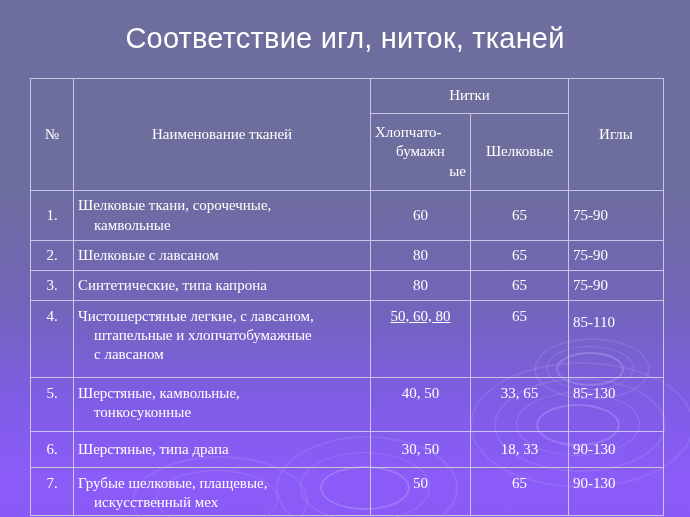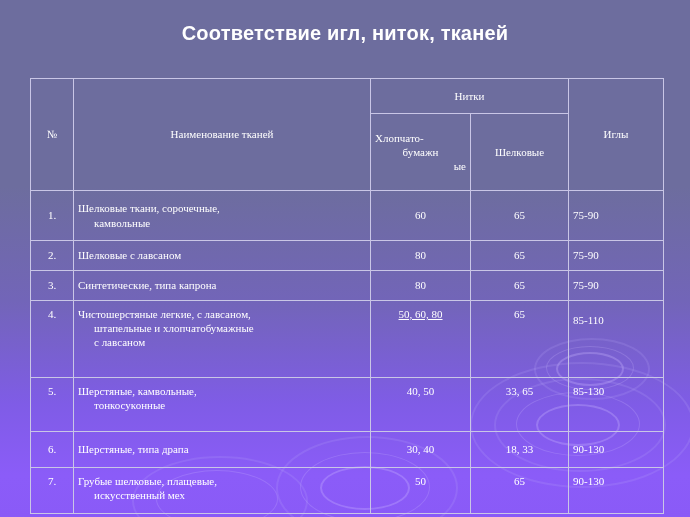--- a/index.html
+++ b/index.html
@@ -36,43 +36,43 @@
   .ripple.soft { border-color: rgba(190,170,250,0.18); }
 
   #title {
     position: absolute;
     left: 0;
     top: 22px;
     width: 690px;
     text-align: center;
     color: #ffffff;
     font-family: "Liberation Sans", sans-serif;
-    font-size: 20px;
-    font-weight: 700;
+    font-size: 29px;
+    font-weight: 400;
     letter-spacing: 0.2px;
     white-space: nowrap;
   }
 
   #tbl-wrap {
     position: absolute;
     left: 30px;
     top: 78px;
     width: 633px;
     height: 428px;
   }
   table.grid {
     width: 633px;
     height: 428px;
     border-collapse: collapse;
     table-layout: fixed;
     color: #ffffff;
   }
   table.grid td {
     border: 1px solid #c9c6e6;
-    font-size: 11px;
+    font-size: 15px;
     line-height: 1.28;
     padding: 3px 4px;
     vertical-align: middle;
   }
   .c-num   { width: 43px;  text-align: center; }
   .c-name  { width: 297px; text-align: left; padding-left: 9px; }
   .c-cot   { width: 100px; text-align: center; }
   .c-silk  { width: 98px;  text-align: center; margin-left: 38px; }
   .c-need  { width: 95px;  text-align: left; }
 
@@ -190,21 +190,21 @@
           <td class="c-cot" style="vertical-align:top; padding-top:6px;margin-top:35px;">40, 50</td>
           <td class="c-silk" style="vertical-align:top; padding-top:6px;">33, 65</td>
           <td class="c-need" style="vertical-align:top; padding-top:6px;">85-130</td>
         </tr>
 
         <tr style="height:36px;">
           <td class="c-num">6.</td>
           <td class="c-name">
             <span class="name-line1">Шерстяные, типа драпа</span>
           </td>
-          <td class="c-cot">30, 40</td>
+          <td class="c-cot">30, 50</td>
           <td class="c-silk">18, 33</td>
           <td class="c-need">90-130</td>
         </tr>
 
         <tr style="height:46px;">
           <td class="c-num" style="vertical-align:top; padding-top:6px;">7.</td>
           <td class="c-name" style="vertical-align:top; padding-top:6px;">
             <span class="name-line1">Грубые шелковые, плащевые,</span>
             <span class="name-cont">искусственный мех</span>
           </td>

